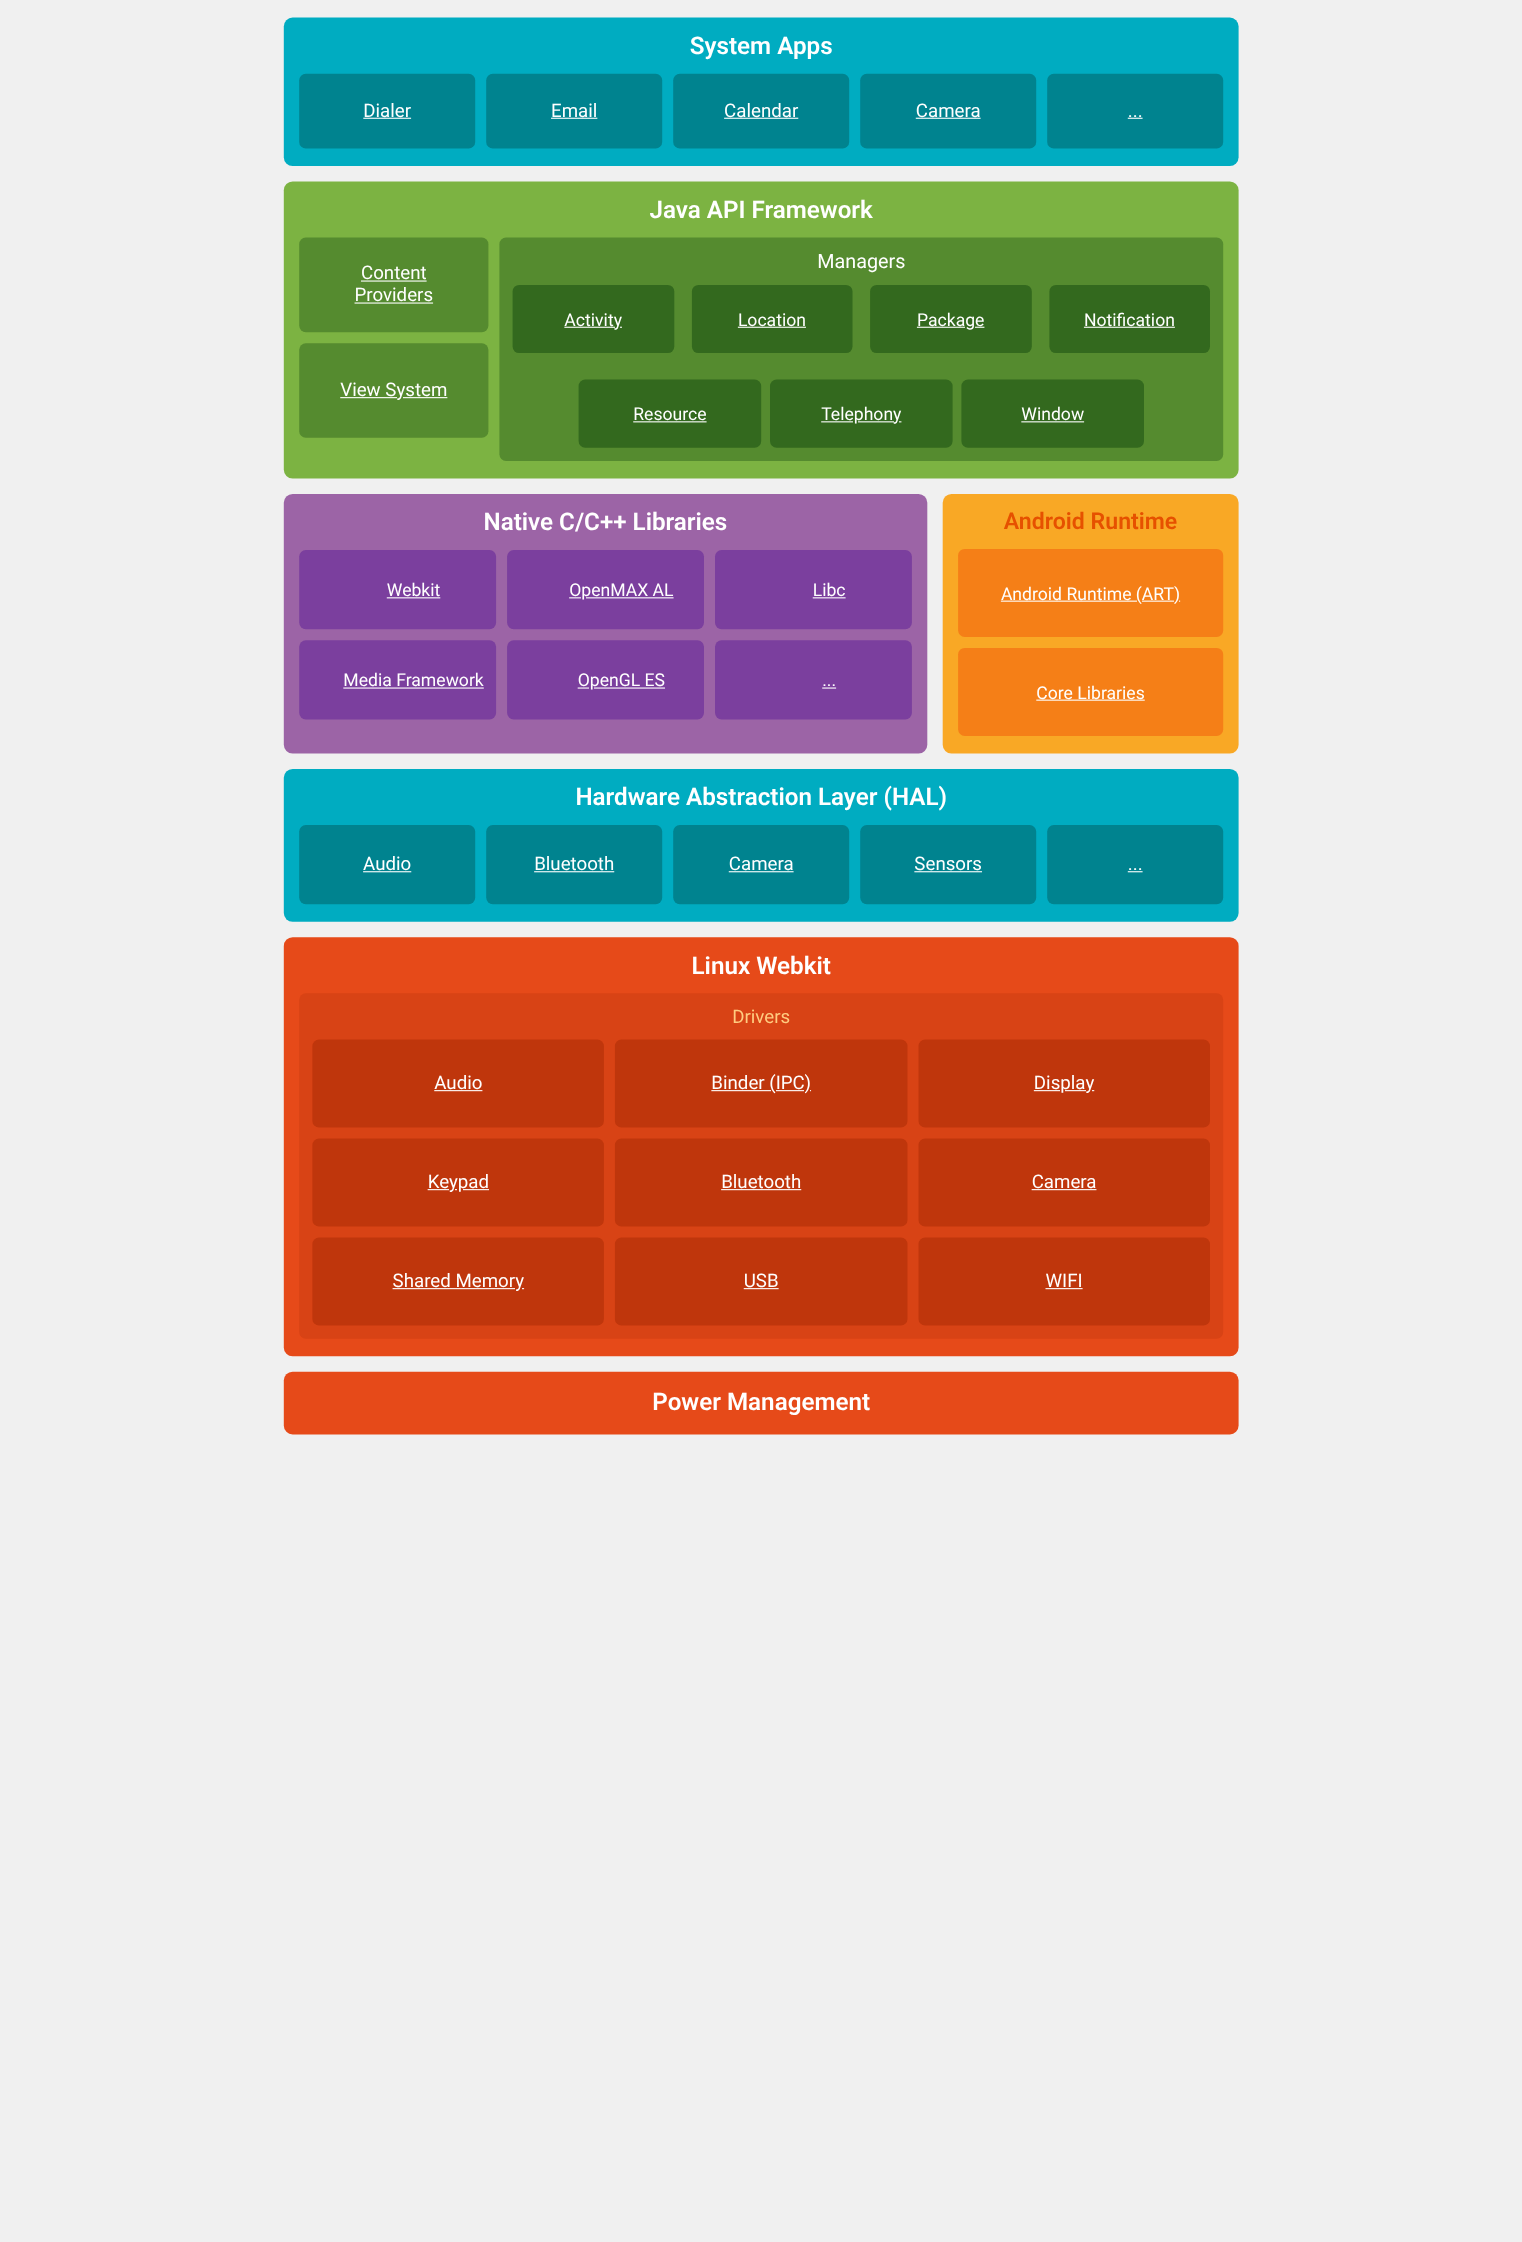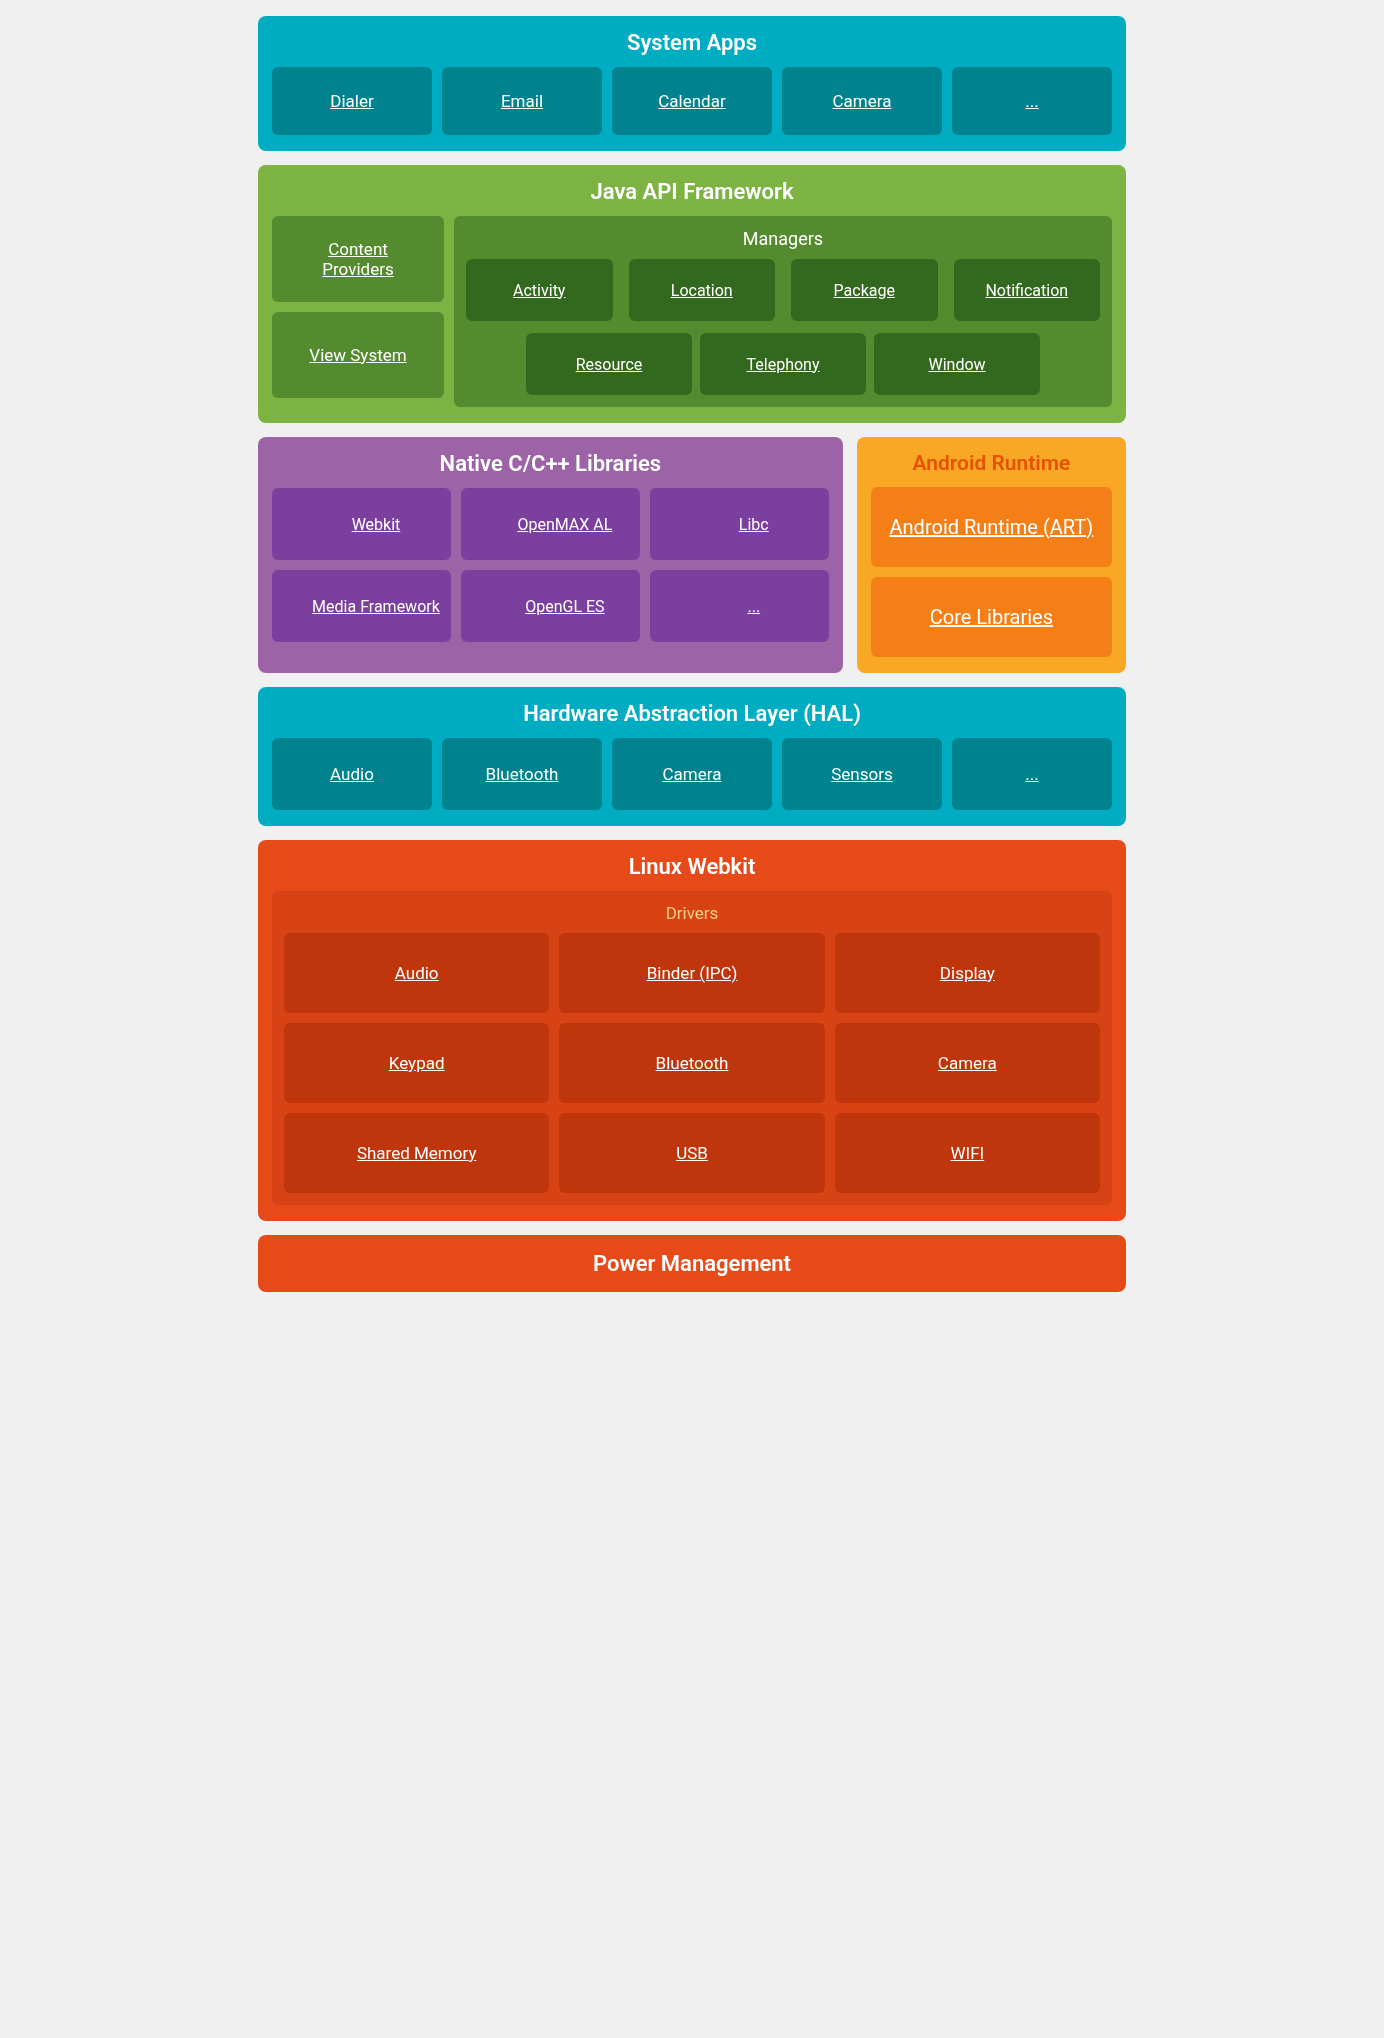--- a/index.html
+++ b/index.html
@@ -149,21 +149,21 @@
       width: 172px;
       flex-shrink: 0;
     }
     .java-managers {
       flex: 1;
     }
     .managers-grid {
       display: grid;
       grid-template-columns: repeat(4, 1fr);
       gap: 16px;
-      margin-bottom: 12px;
+      margin-bottom: 24px;
     }
     .managers-grid-2 {
       display: grid;
       grid-template-columns: repeat(3, 1fr);
       gap: 8px;
       padding: 0 60px;
     }
     .java-api-inner .cell {
       min-height: 62px;
       font-size: 16px;
@@ -192,21 +192,21 @@
       min-height: 72px;
       font-size: 16px;
     }
     .runtime-grid {
       display: flex;
       flex-direction: column;
       gap: 10px;
     }
     .runtime-grid .cell {
       min-height: 80px;
-      font-size: 20px;
+      font-size: 16px;
     }
     .runtime-title {
       text-align: center;
       font-size: 21px;
       font-weight: 600;
       color: #e65100;
       margin-bottom: 12px;
     }
 
     

